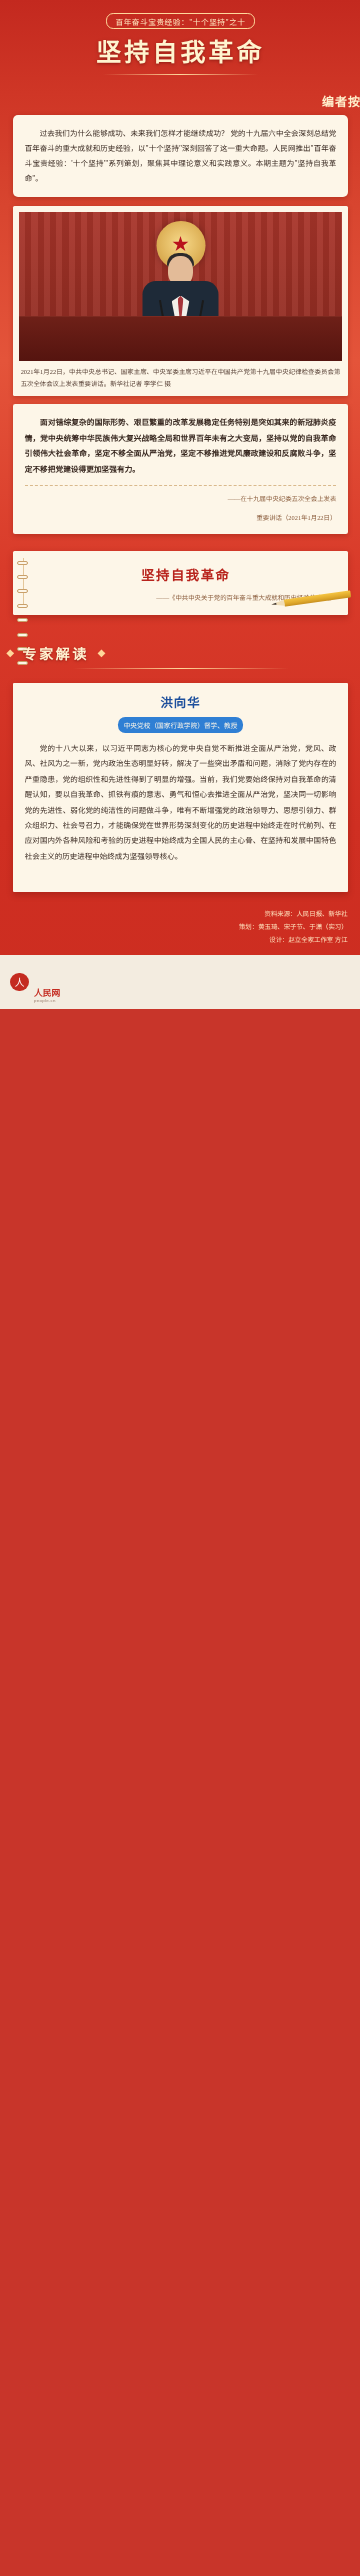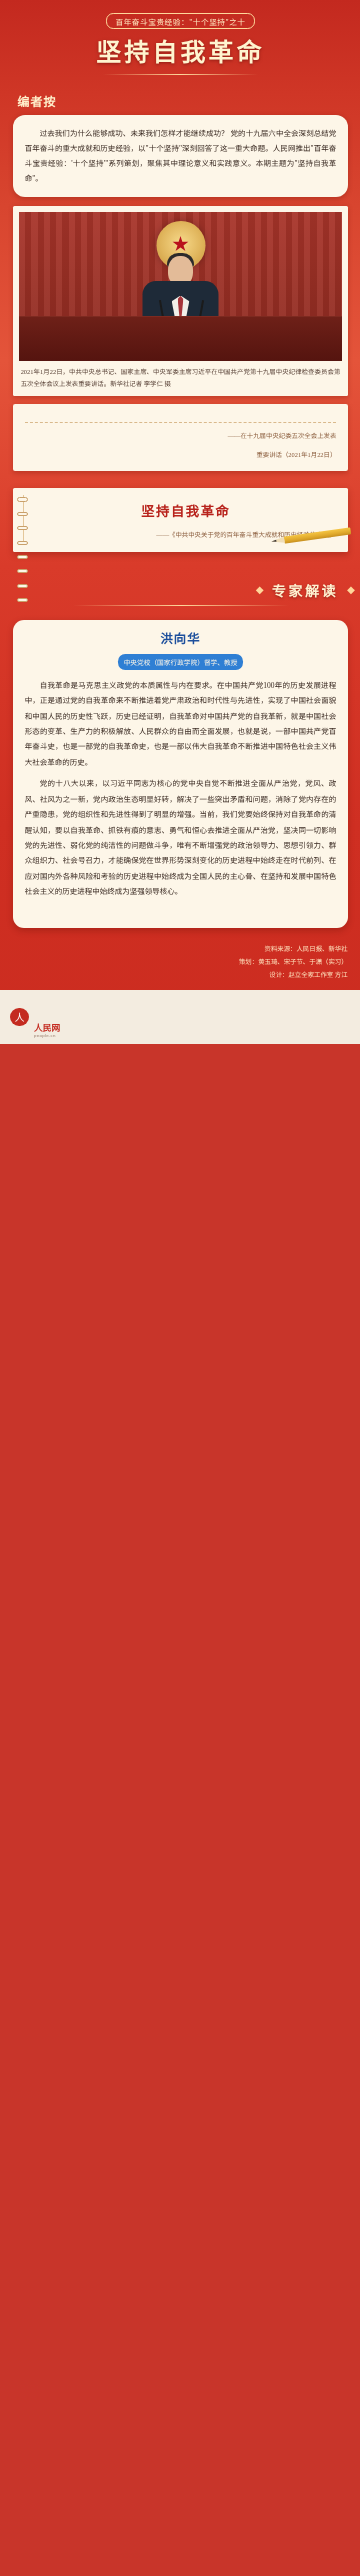--- a/index.html
+++ b/index.html
@@ -52,26 +52,27 @@
     background: linear-gradient(90deg, rgba(255,220,160,0) 0%, #ffd79a 50%, rgba(255,220,160,0) 100%);
   }
   
   .sec-label {
     margin: 12.4px 0 5.2px 17.5px;
     font-size: 12px;
     font-weight: bold;
     color: #fff0cc;
     font-family: "Liberation Serif", serif;
     letter-spacing: 1px;
+    text-align: right;
   }
   .card {
     position: relative;
     margin: 0 13.4px;
     background: #fdf6e8;
-    border-radius: 12px;
+    border-radius: 5px;
     padding: 10.3px 11.3px 11.3px;
     box-shadow: 0 1.5px 5.2px rgba(100,15,5,0.28);
   }
   .card p {
     margin: 0 0 6.2px;
     font-size: 7.5px;
     line-height: 2.0;
     text-align: justify;
     color: #3a2a22;
     text-indent: 2em;
@@ -244,42 +245,42 @@
     border-right: 13.4px solid #f0ddb7;
   }
   .pencil:after {
     content: ""; position: absolute; left: -13.4px; top: 2.1px; width: 0; height: 0;
     border-top: 1.5px solid transparent; border-bottom: 1.5px solid transparent;
     border-right: 5.2px solid #3a3330;
   }
   
   .band {
     margin: 20.6px 0 0;
-    text-align: right;
+    text-align: left;
     position: relative;
     padding: 7.2px 0 5.2px;
   }
   .band-title {
     display: inline-block;
     font-size: 14px;
     font-weight: bold;
     color: #fff1d0;
     letter-spacing: 2.6px;
     font-family: "Liberation Serif", serif;
     text-shadow: 0 1px 2.6px rgba(90,10,5,0.5);
   }
   .band .dot { color: #ffd79a; font-size: 10.3px; vertical-align: 2.6px; margin: 0 6.2px; }
   .band-rule {
     width: 216px; height: 0.5px; margin: 5.2px auto 0;
     background: linear-gradient(90deg, rgba(255,215,154,0) 0%, #ffd79a 50%, rgba(255,215,154,0) 100%);
   }
   .expert-card {
     margin: 9.3px 13.4px 0;
     background: #fdf6e8;
-    border-radius: 11px;
+    border-radius: 1px;
     padding: 9.3px 11.3px 12.4px;
     box-shadow: 0 2.1px 6.2px rgba(100,15,5,0.3);
   }
   .expert-name {
     text-align: center;
     font-size: 12.4px;
     font-weight: bold;
     color: #1d4f9c;
     letter-spacing: 1px;
     font-family: "Liberation Serif", serif;
@@ -375,20 +376,21 @@
         <div class="tie"></div>
       </div>
       <div class="mic l"></div>
       <div class="mic r"></div>
       <div class="desk"></div>
     </div>
     <div class="caption">2021年1月22日，中共中央总书记、国家主席、中央军委主席习近平在中国共产党第十九届中央纪律检查委员会第五次全体会议上发表重要讲话。新华社记者 李学仁 摄</div>
   </div>
 
   <div class="quote-card">
+    <p>面对错综复杂的国际形势、艰巨繁重的改革发展稳定任务特别是突如其来的新冠肺炎疫情，党中央统筹中华民族伟大复兴战略全局和世界百年未有之大变局，坚持以党的自我革命引领伟大社会革命，坚定不移全面从严治党，坚定不移推进党风廉政建设和反腐败斗争，坚定不移把党建设得更加坚强有力。</p>
     <hr class="dashed">
     <div class="quote-src">——在十九届中央纪委五次全会上发表</div>
     <div class="quote-src">重要讲话（2021年1月22日）</div>
   </div>
 
   <div class="notebook">
     <div class="rings">
       <i></i>
       <i></i>
       <i></i>
@@ -406,21 +408,20 @@
   <div class="band">
     <span class="dot">◆</span>
     <span class="band-title">专家解读</span>
     <span class="dot">◆</span>
     <div class="band-rule"></div>
   </div>
 
   <div class="expert-card">
     <div class="expert-name">洪向华</div>
     <div class="expert-affil">中央党校（国家行政学院）督学、教授</div>
-    <p>自我革命是马克思主义政党的本质属性与内在要求。在中国共产党100年的历史发展进程中，正是通过党的自我革命来不断推进着党严肃政治和时代性与先进性，实现了中国社会面貌和中国人民的历史性飞跃，历史已经证明，自我革命对中国共产党的自我革新，就是中国社会形态的变革、生产力的积极解放、人民群众的自由而全面发展，也就是说，一部中国共产党百年奋斗史，也是一部党的自我革命史，也是一部以伟大自我革命不断推进中国特色社会主义伟大社会革命的历史。</p>
     <p>党的十八大以来，以习近平同志为核心的党中央自觉不断推进全面从严治党，党风、政风、社风为之一新，党内政治生态明显好转，解决了一些突出矛盾和问题，消除了党内存在的严重隐患，党的组织性和先进性得到了明显的增强。当前，我们党要始终保持对自我革命的清醒认知，要以自我革命、抓铁有痕的意志、勇气和恒心去推进全面从严治党，坚决同一切影响党的先进性、弱化党的纯洁性的问题做斗争，唯有不断增强党的政治领导力、思想引领力、群众组织力、社会号召力，才能确保党在世界形势深刻变化的历史进程中始终走在时代前列、在应对国内外各种风险和考验的历史进程中始终成为全国人民的主心骨、在坚持和发展中国特色社会主义的历史进程中始终成为坚强领导核心。</p>
   </div>
 
   <div class="footer">
     <div class="credits">资料来源：人民日报、新华社</div>
     <div class="credits">策划：黄玉琦、宋子节、于潇（实习）</div>
     <div class="credits">设计：赵立全家工作室 方江</div>
   </div>
   <div class="footer-bar">
     <div class="logo-circle"></div>

